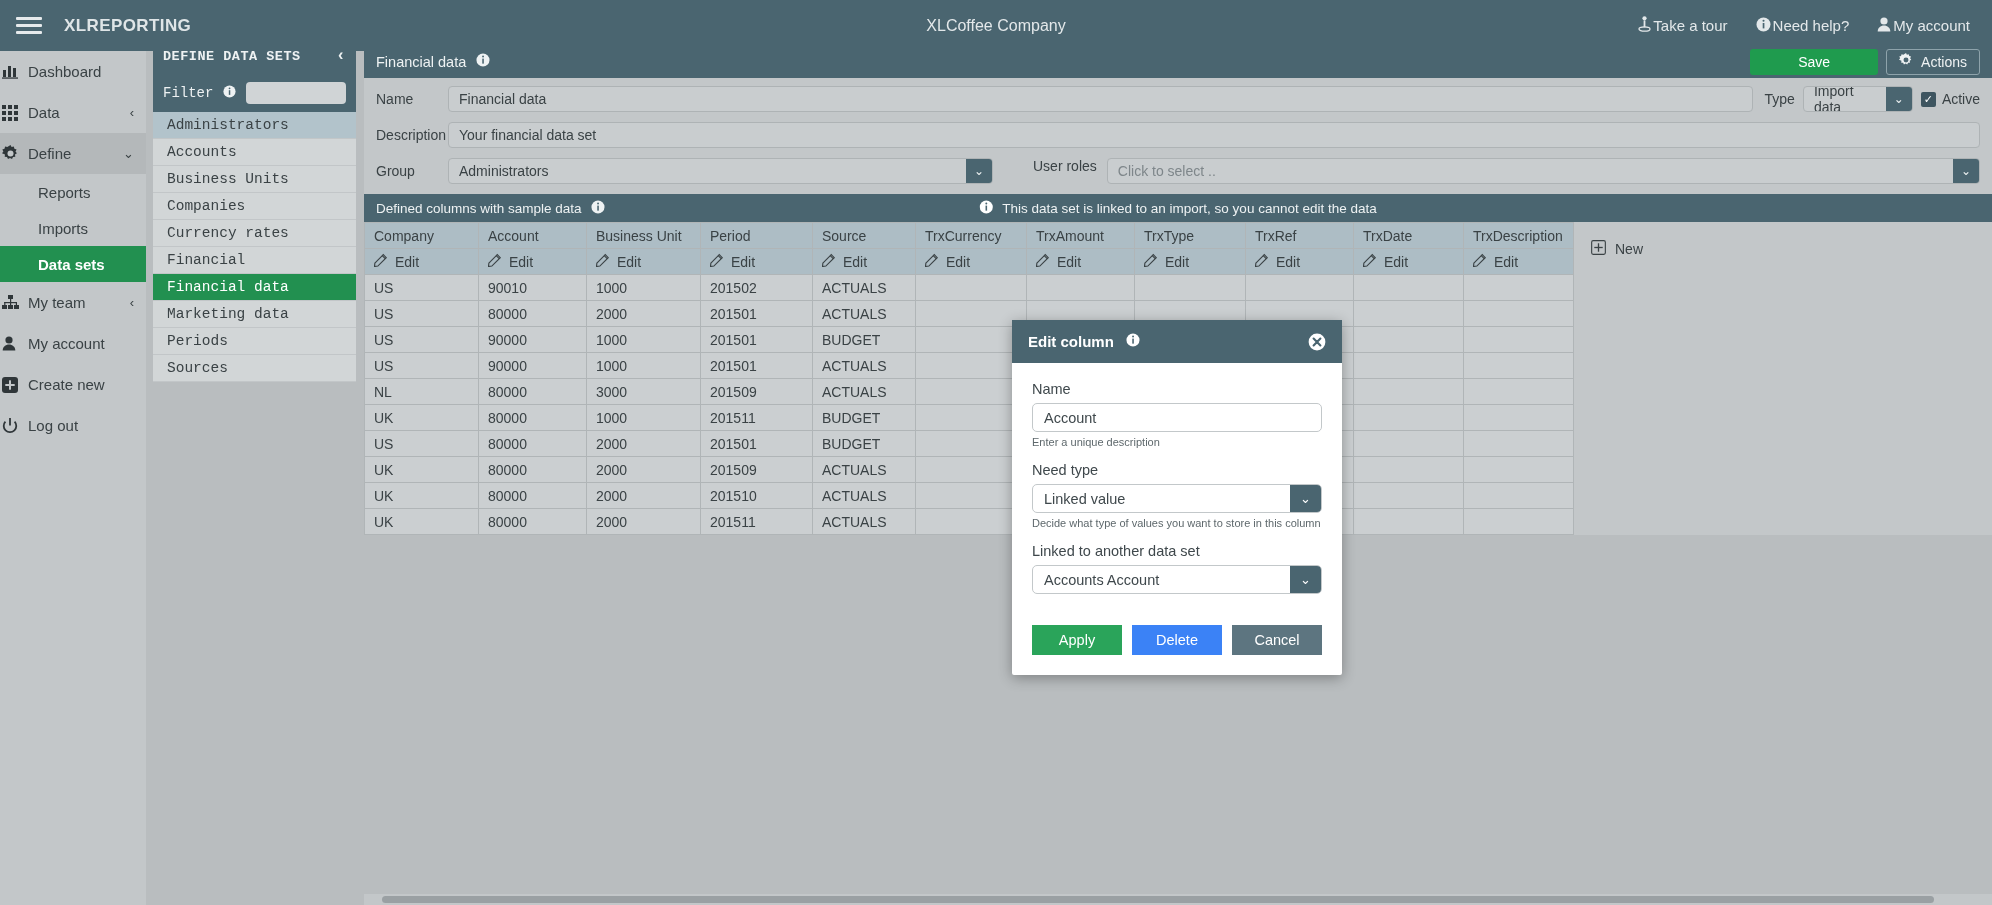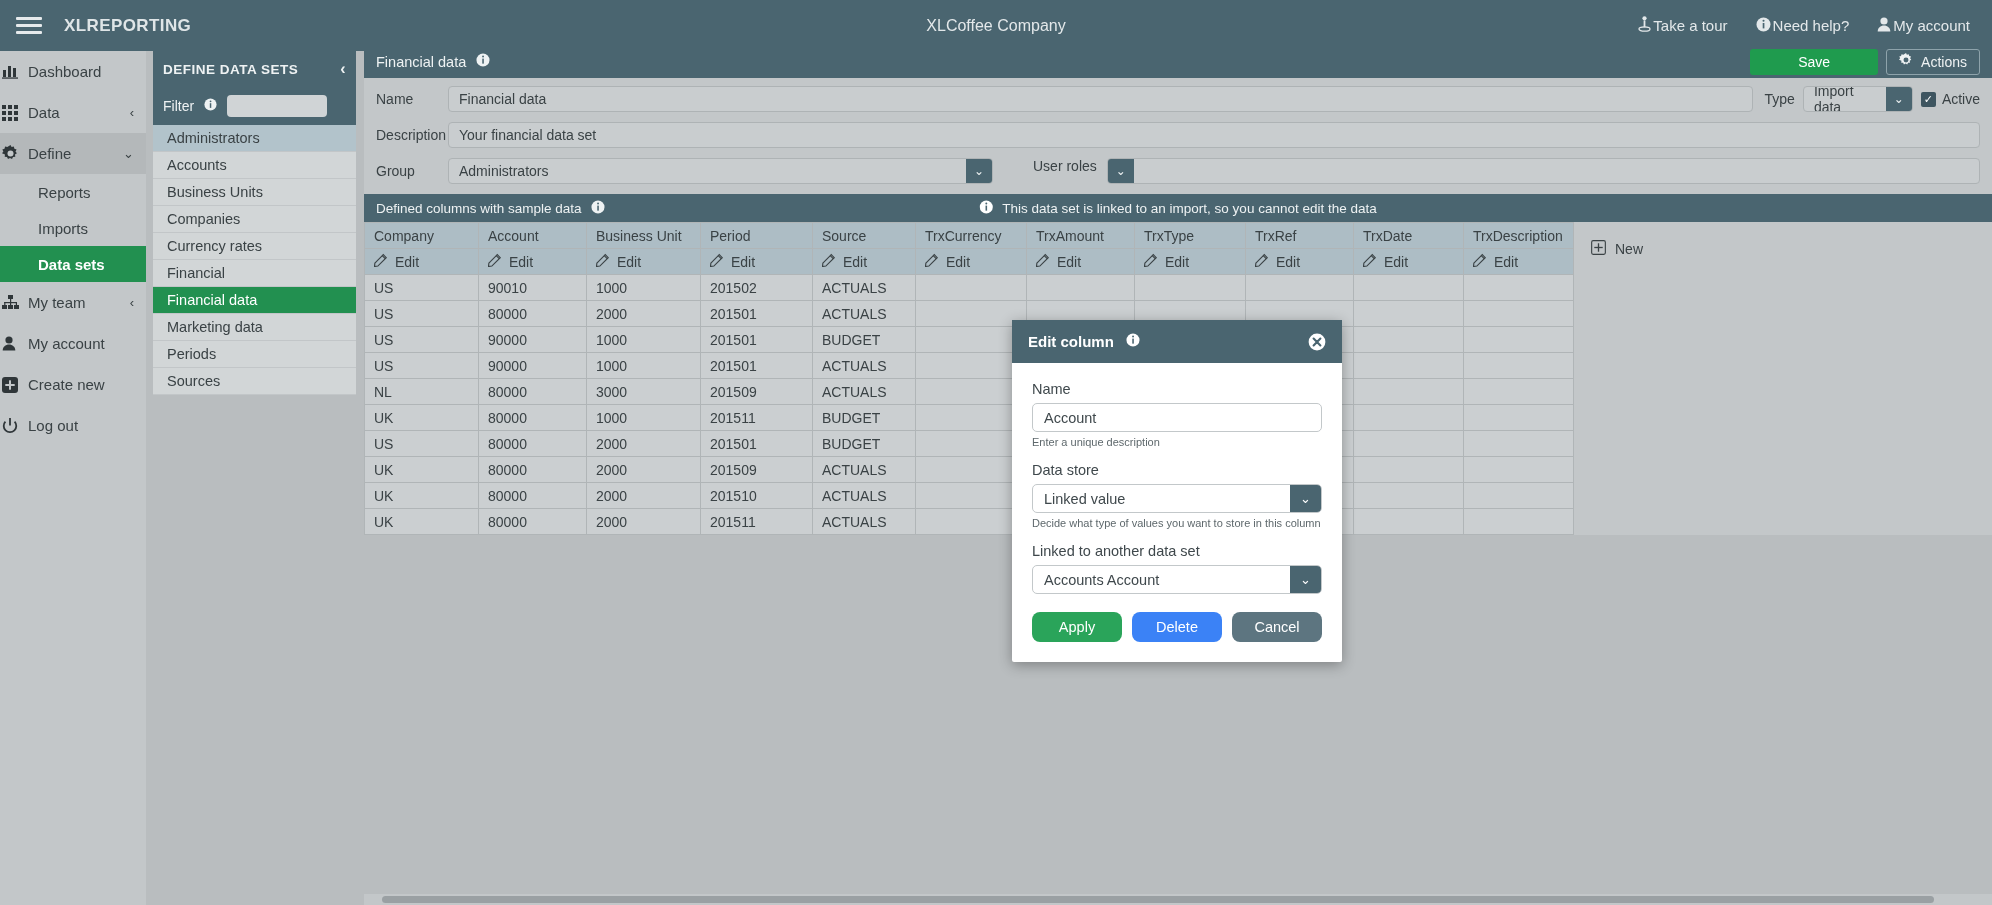--- a/index.html
+++ b/index.html
@@ -37,21 +37,21 @@
   .nav-item .nv-label { flex:1; }
   .nav-item .nv-caret { margin-right:12px; font-size:13px; color:#3a4245; }
   .nav-item.active-group { background:#b4b8ba; }
   .nav-sub {
     height:36px; display:flex; align-items:center; padding-left:38px;
     font-size:15px; color:#3a4245; cursor:pointer;
   }
   .nav-sub.selected { background:#229050; color:#ffffff; font-weight:bold; }
 
   
-  .dspanel { position:absolute; top:51px; left:153px; width:203px; bottom:0; }
+  .dspanel { position:absolute; top:38px; left:153px; width:203px; bottom:0;font-family:Liberation Mono, monospace; }
   .ds-header {
     height:36px; background:#4a6570; color:#eef2f3; display:flex; align-items:center;
     padding:0 10px; font-size:13.5px; font-weight:bold; letter-spacing:.5px;
   }
   .ds-header .collapse { margin-left:auto; font-size:16px; cursor:pointer; }
   .ds-filter {
     height:38px; background:#4a6570; display:flex; align-items:center; gap:10px;
     padding:0 10px; color:#eef2f3; font-size:14px;
   }
   .ds-filter input {
@@ -153,22 +153,22 @@
     height:29px; border:1px solid #c3c8ca; border-radius:5px; background:#fff;
     display:flex; align-items:center; overflow:hidden;
   }
   .m-select .msv { flex:1; padding:0 11px; font-size:14.5px; color:#3f484c; }
   .m-select .msa {
     width:31px; height:100%; background:#4a6570; color:#fff;
     display:flex; align-items:center; justify-content:center; font-size:13px; cursor:pointer;
   }
   .m-btns { display:flex; gap:10px; margin-top:18px; }
   .m-btn {
-    flex:1; height:30px; border:none; border-radius:8px; color:#fff;
-    font-size:14.5px; cursor:pointer; font-family:inherit;
+    flex:1; height:30px; border:none; border-radius:0; color:#fff;
+    font-size:14.5px; cursor:pointer; font-family:inherit;margin-top:13px;
   }
   .m-btn.apply { background:#2aa45a; }
   .m-btn.delete { background:#3b82f6; }
   .m-btn.cancel { background:#5d7580; }
 
   
   .hscroll {
     position:absolute; left:364px; right:0; bottom:0; height:11px; background:#c3c7c9;
   }
   .hscroll .thumb {
@@ -427,20 +427,21 @@
 
     <div class="form-row" style="margin-bottom:0">
       <div class="lbl">Group</div>
       <div class="selbox" style="width:545px">
         <div class="sv">Administrators</div>
         <div class="arrow">⌄</div>
       </div>
       <div style="display:flex;align-items:flex-start;gap:10px;flex:1;margin-left:40px;">
         <span class="lbl2" style="font-size:14px;color:#3a4245;">User roles</span>
         <div class="selbox" style="flex:1">
+          <div class="sv ph">Click to select ..</div>
           <div class="arrow">⌄</div>
         </div>
       </div>
     </div>
 
   </div>
 
   <div class="cols-bar">
     <span>Defined columns with sample data</span>
     <span class="ico cb-info">
@@ -767,21 +768,21 @@
           <path d="M5.6 5.6 L12.4 12.4 M12.4 5.6 L5.6 12.4" stroke="#4a6570" stroke-width="2.1" stroke-linecap="round"></path>
         </svg>
     </span>
   </div>
   <div class="modal-body">
 
     <div class="m-label">Name</div>
     <div class="m-input">Account</div>
     <div class="m-help">Enter a unique description</div>
 
-    <div class="m-label">Data store</div>
+    <div class="m-label">Need type</div>
     <div class="m-select">
       <div class="msv">Linked value</div>
       <div class="msa">⌄</div>
     </div>
     <div class="m-help">Decide what type of values you want to store in this column</div>
 
     <div class="m-label">Linked to another data set</div>
     <div class="m-select">
       <div class="msv">Accounts Account</div>
       <div class="msa">⌄</div>

